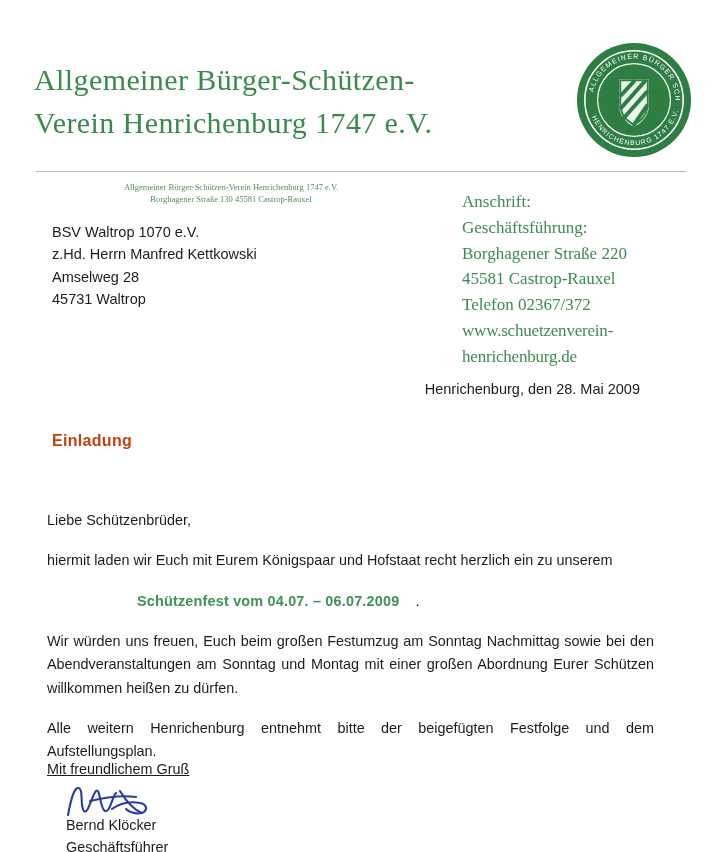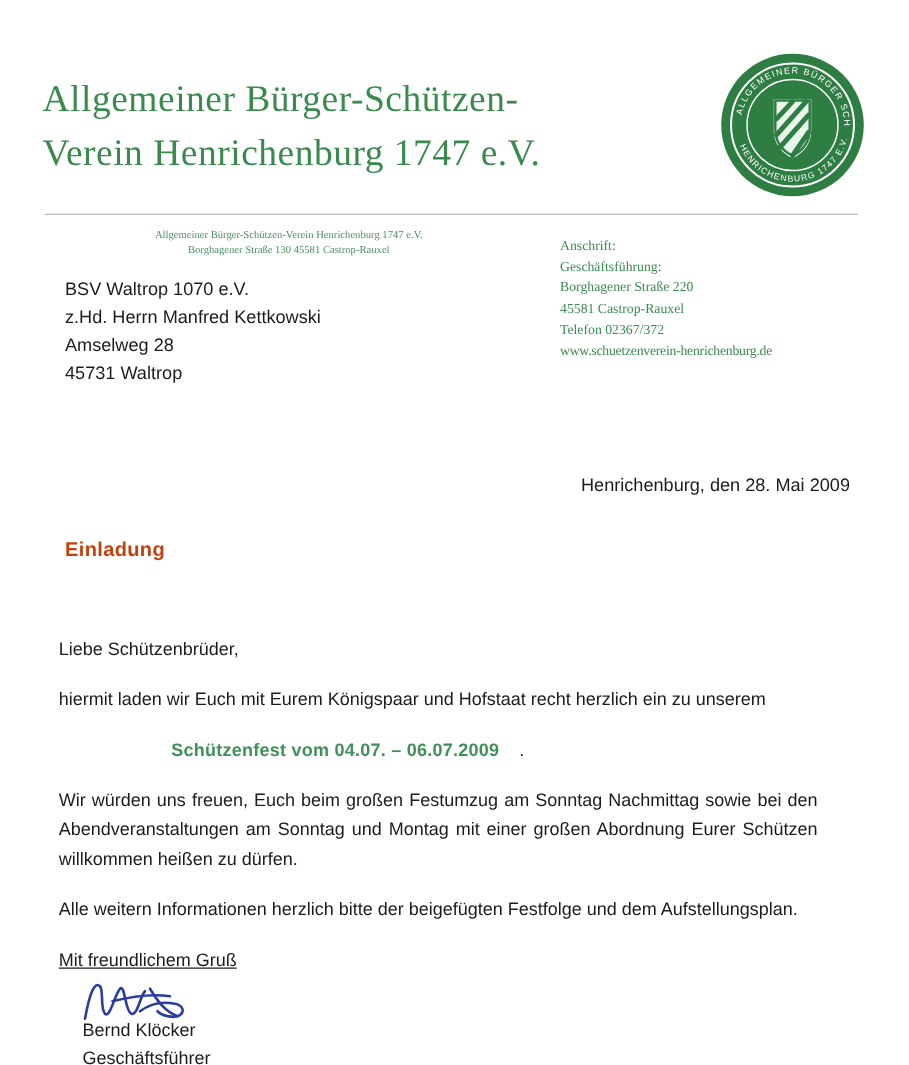--- a/index.html
+++ b/index.html
@@ -79,39 +79,38 @@
     top: 190px;
     font-family: "Liberation Sans", sans-serif;
     font-size: 14.5px;
     color: #1c1c1c;
     line-height: 1.54;
   }
 
   
   .contact {
     position: absolute;
-    left: 448px;
+    left: 462px;
     top: 158px;
     font-family: "Liberation Serif", serif;
-    font-size: 11px;
+    font-size: 17px;
     color: #3c8b51;
     line-height: 1.52;
   }
   .contact .web { letter-spacing: -0.2px; }
 
   
   .dateline {
     position: absolute;
     left: 0;
     top: 350px;
     width: 640px;
     text-align: right;
     font-size: 14.5px;
     color: #1c1c1c;
-    padding-left: 40px;
   }
 
   
   .subject {
     position: absolute;
     left: 52px;
     top: 401px;
     font-size: 16px;
     font-weight: bold;
     color: #c2410c;
@@ -238,21 +237,21 @@
 
   <div class="subject">Einladung</div>
 
   <div class="body-text">
     <p class="nojust">Liebe Schützenbrüder,</p>
     <p>hiermit laden wir Euch mit Eurem Königspaar und Hofstaat recht herzlich ein zu unserem</p>
     <p class="event-line">
       <span>Schützenfest vom 04.07. – 06.07.2009</span><span class="dot">.</span>
     </p>
     <p>Wir würden uns freuen, Euch beim großen Festumzug am Sonntag Nachmittag sowie bei den Abendveranstaltungen am Sonntag und Montag mit einer großen Abordnung Eurer Schützen willkommen heißen zu dürfen.</p>
-    <p>Alle weitern Informationen herzlich bitte der beigefügten Festfolge und dem Aufstellungsplan.</p>
+    <p>Alle weitern Henrichenburg entnehmt bitte der beigefügten Festfolge und dem Aufstellungsplan.</p>
   </div>
 
   <div class="closing">Mit freundlichem Gruß</div>
 
   <div class="signature">
     <svg viewBox="0 0 150 48" width="150" height="48" aria-hidden="true">
       <g fill="none" stroke="#2b3ea0" stroke-width="2.1" stroke-linecap="round" stroke-linejoin="round">
         <path d="M 8,36 C 12,14 16,6 20,10 C 23,13 20,28 24,32 C 28,36 32,16 36,12 C 40,8 40,30 45,32 C 50,34 52,18 56,14"></path>
         <path d="M 52,30 C 60,24 70,22 80,24 C 86,25 88,30 84,33 C 80,36 70,34 66,30"></path>
         <path d="M 60,12 C 66,22 72,30 82,34"></path>

